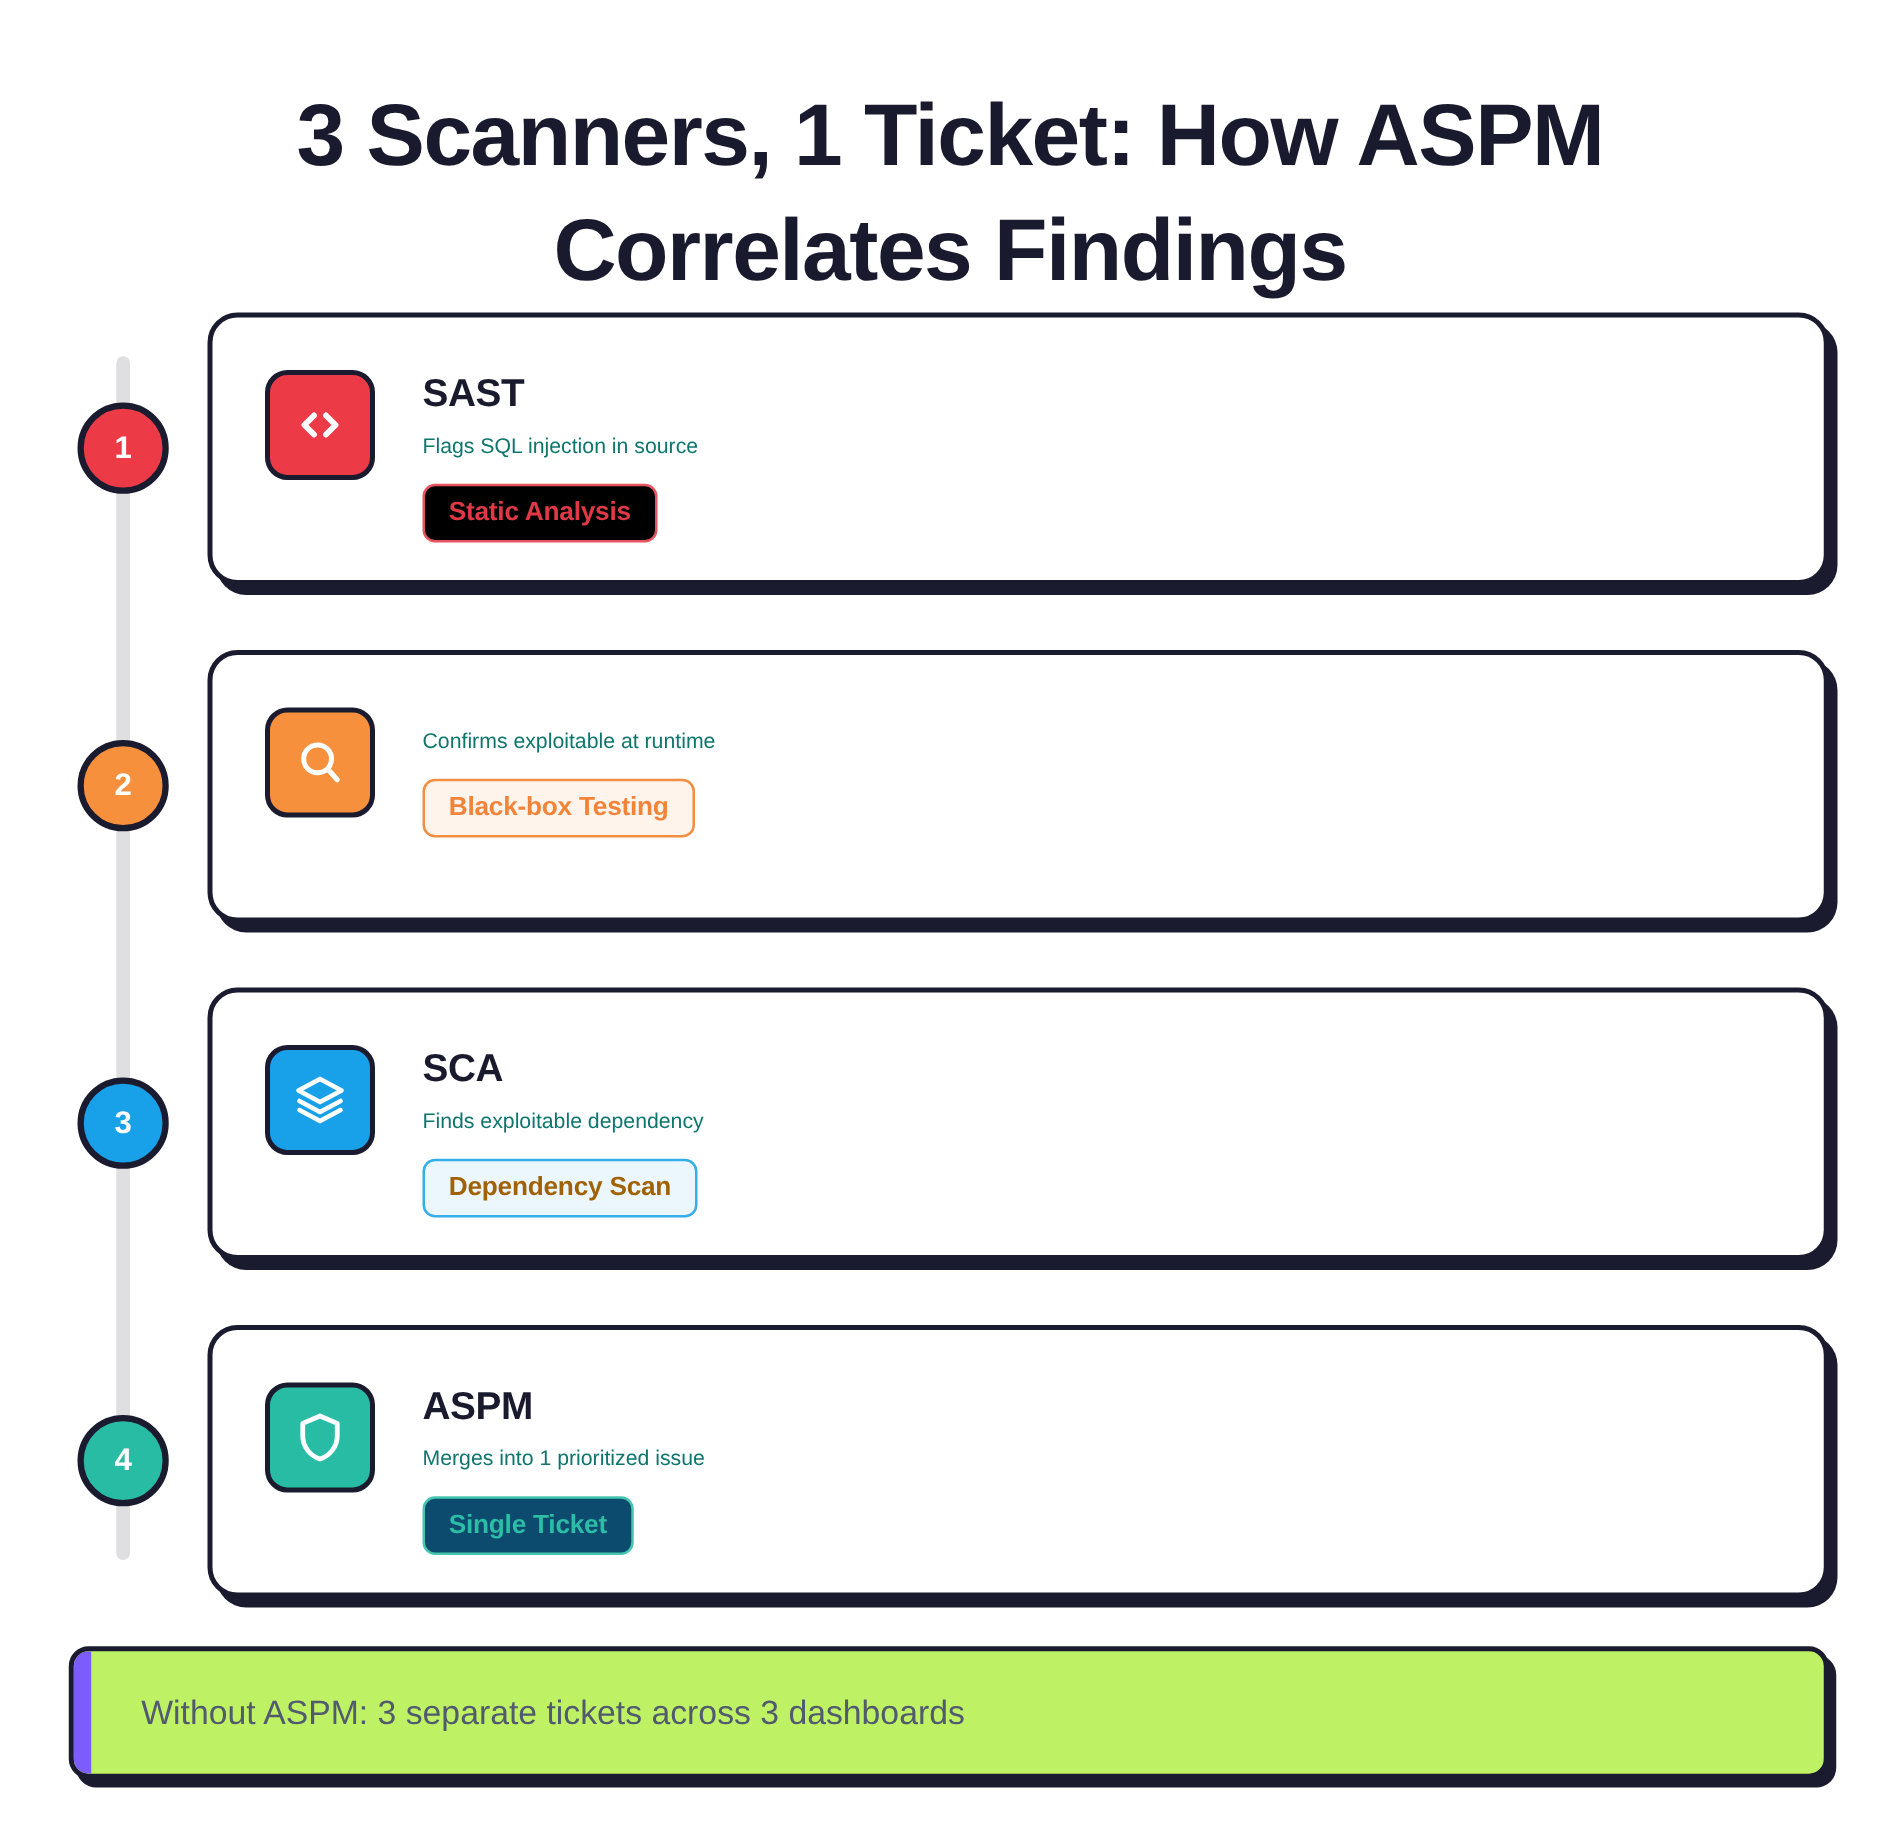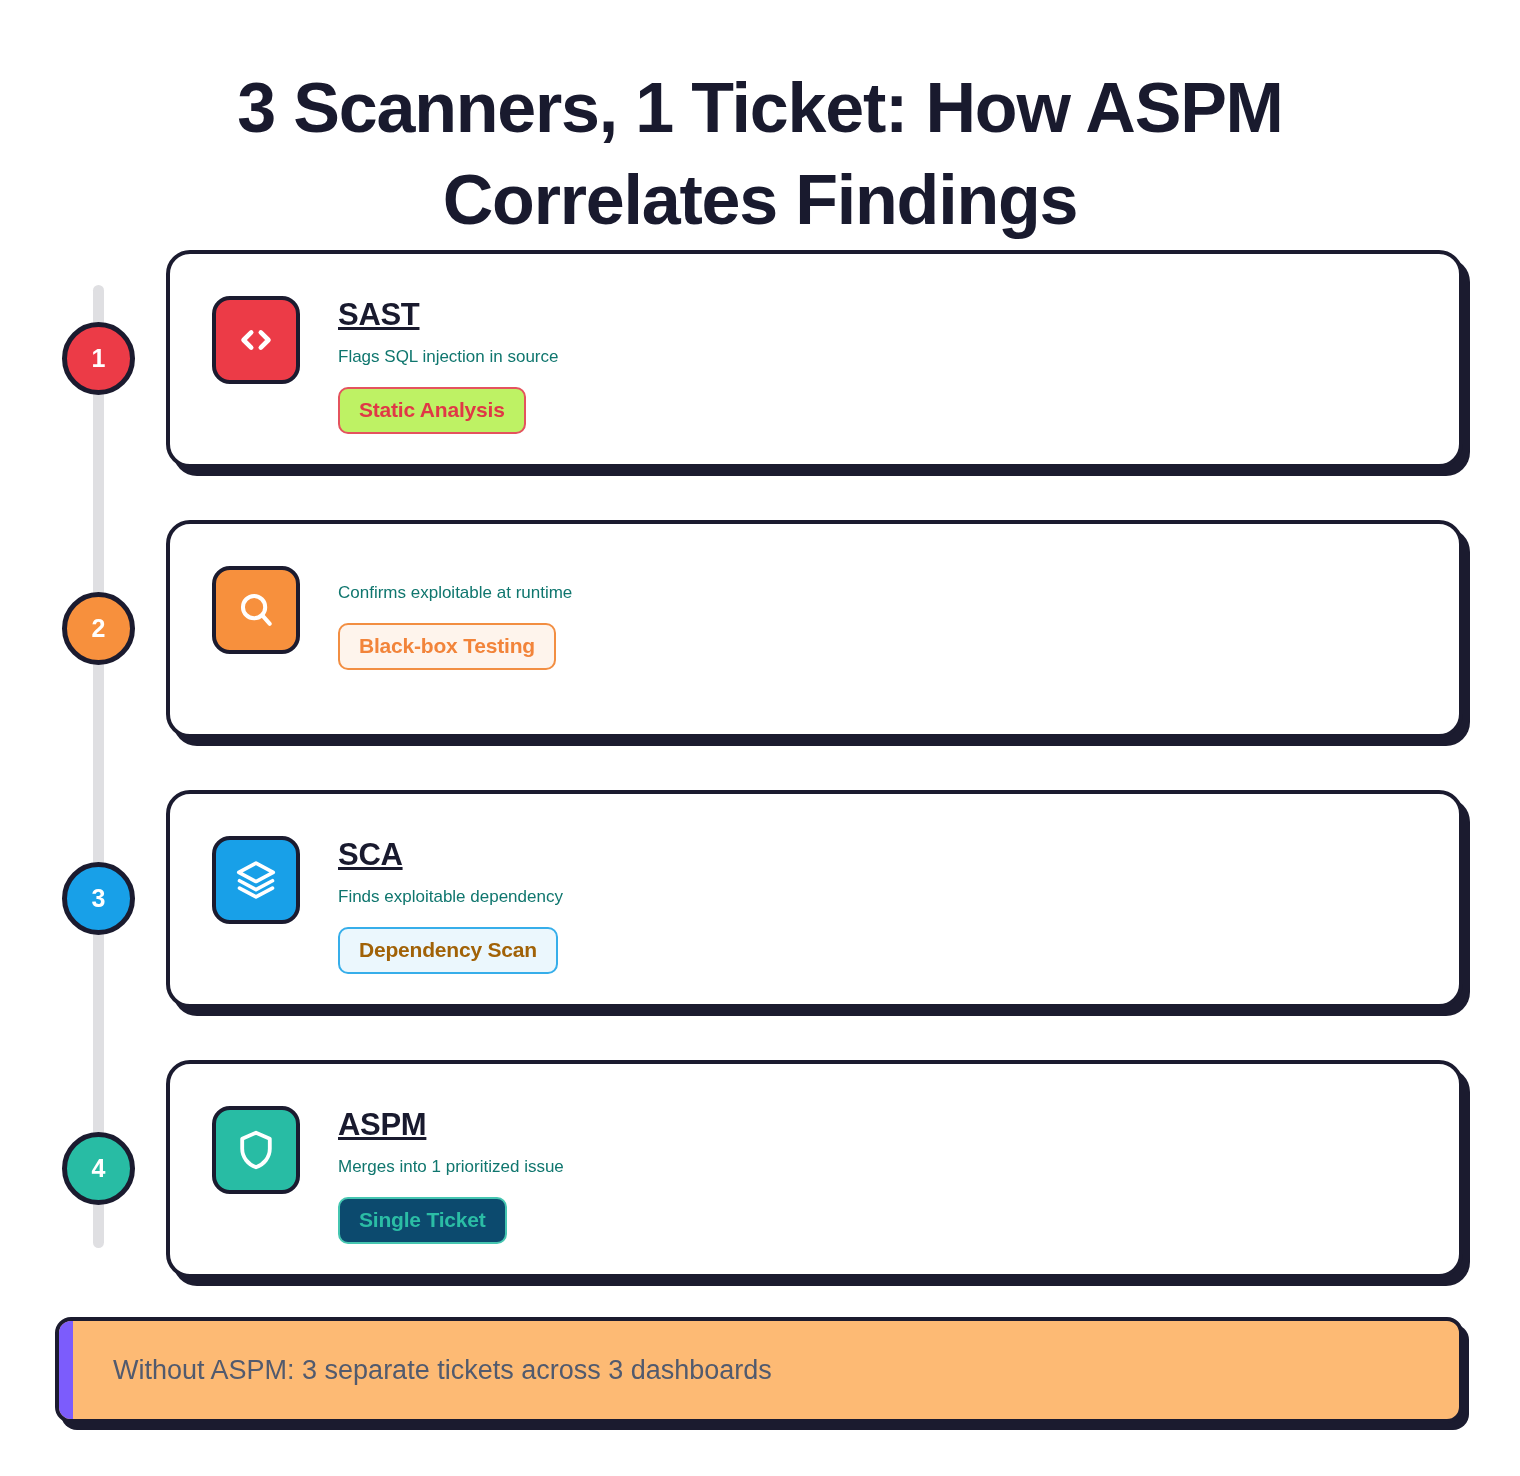--- a/index.html
+++ b/index.html
@@ -81,21 +81,20 @@
   .icon-tile svg { display:block; }
 
   .card-body { margin-left:38px; padding-top:2px; }
 
   .card-title {
     font-size:31px;
     font-weight:bold;
     color:#191A2E;
     letter-spacing:-0.3px;
     line-height:1.1;
-    text-decoration:underline;
   }
   .card-desc {
     margin-top:14px;
     font-size:17px;
     color:#0f766e;
     line-height:1.25;
   }
   .tag {
     display:inline-block;
     margin-top:20px;
@@ -105,21 +104,21 @@
     font-size:21px;
     font-weight:bold;
     letter-spacing:-0.2px;
   }
 
   
   .footer {
     position:absolute;
     left:55px; top:1317px;
     width:1408px; height:106px;
-    background:#fdba74;
+    background:#bef264;
     border:4px solid #1B1B2F;
     border-radius:16px;
     box-shadow:6px 7px 0 #1B1B2F;
     display:flex; align-items:center;
     overflow:hidden;
   }
   .footer-accent {
     position:absolute;
     left:0; top:0; bottom:0;
     width:14px;
@@ -147,21 +146,21 @@
     <div class="card">
       <div class="icon-tile" style="background: rgb(236, 59, 71);">
         <svg width="46" height="46" viewBox="0 0 24 24" fill="none" stroke="#ffffff" stroke-width="2.4" stroke-linecap="round" stroke-linejoin="round">
           <polyline points="9.5,8 5.5,12 9.5,16"></polyline>
           <polyline points="14.5,8 18.5,12 14.5,16"></polyline>
         </svg>
       </div>
       <div class="card-body">
         <div class="card-title">SAST</div>
         <div class="card-desc">Flags SQL injection in source</div>
-        <div class="tag" style="background: #bef264; border-color: rgb(228, 83, 94); color: rgb(224, 56, 70); text-align: center;">Static Analysis</div>
+        <div class="tag" style="background: #000000; border-color: rgb(228, 83, 94); color: rgb(224, 56, 70); text-align: center;">Static Analysis</div>
       </div>
     </div>
   </div>
 
   <div class="step s2">
     <div class="badge" style="background: rgb(247, 144, 61);">
       <span>2</span>
     </div>
     <div class="card">
       <div class="icon-tile" style="background: rgb(247, 144, 61);">

